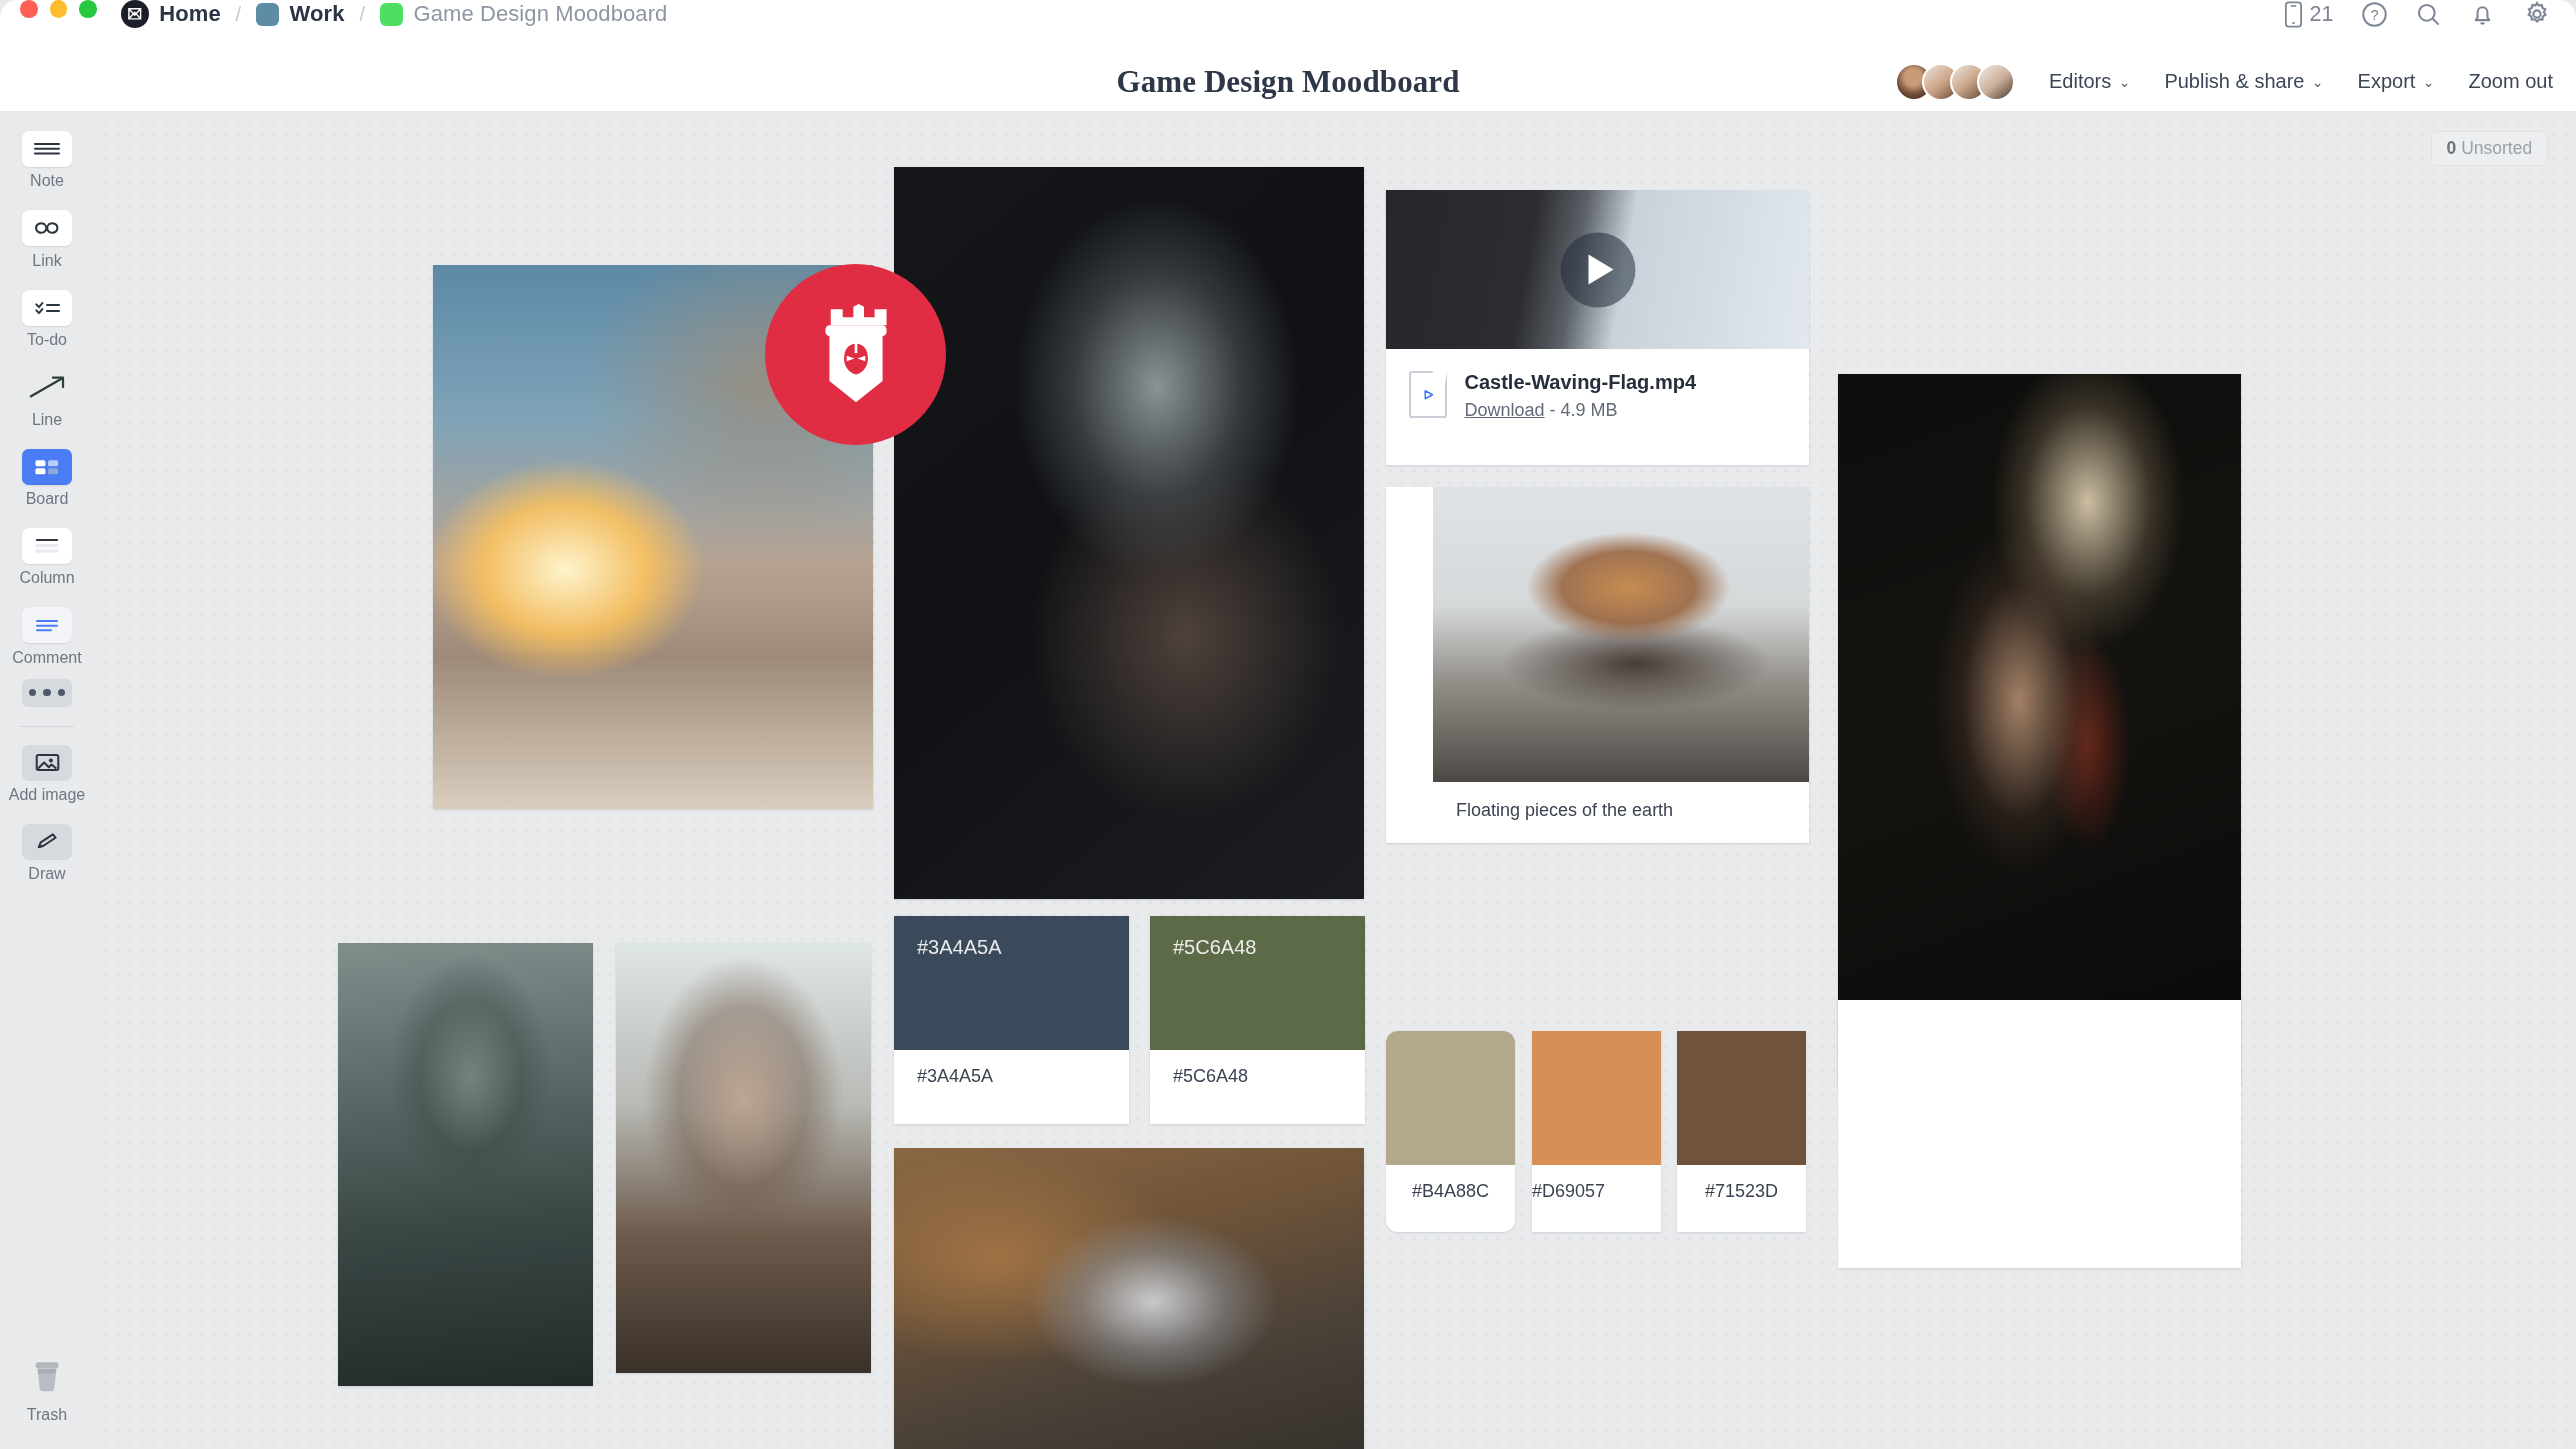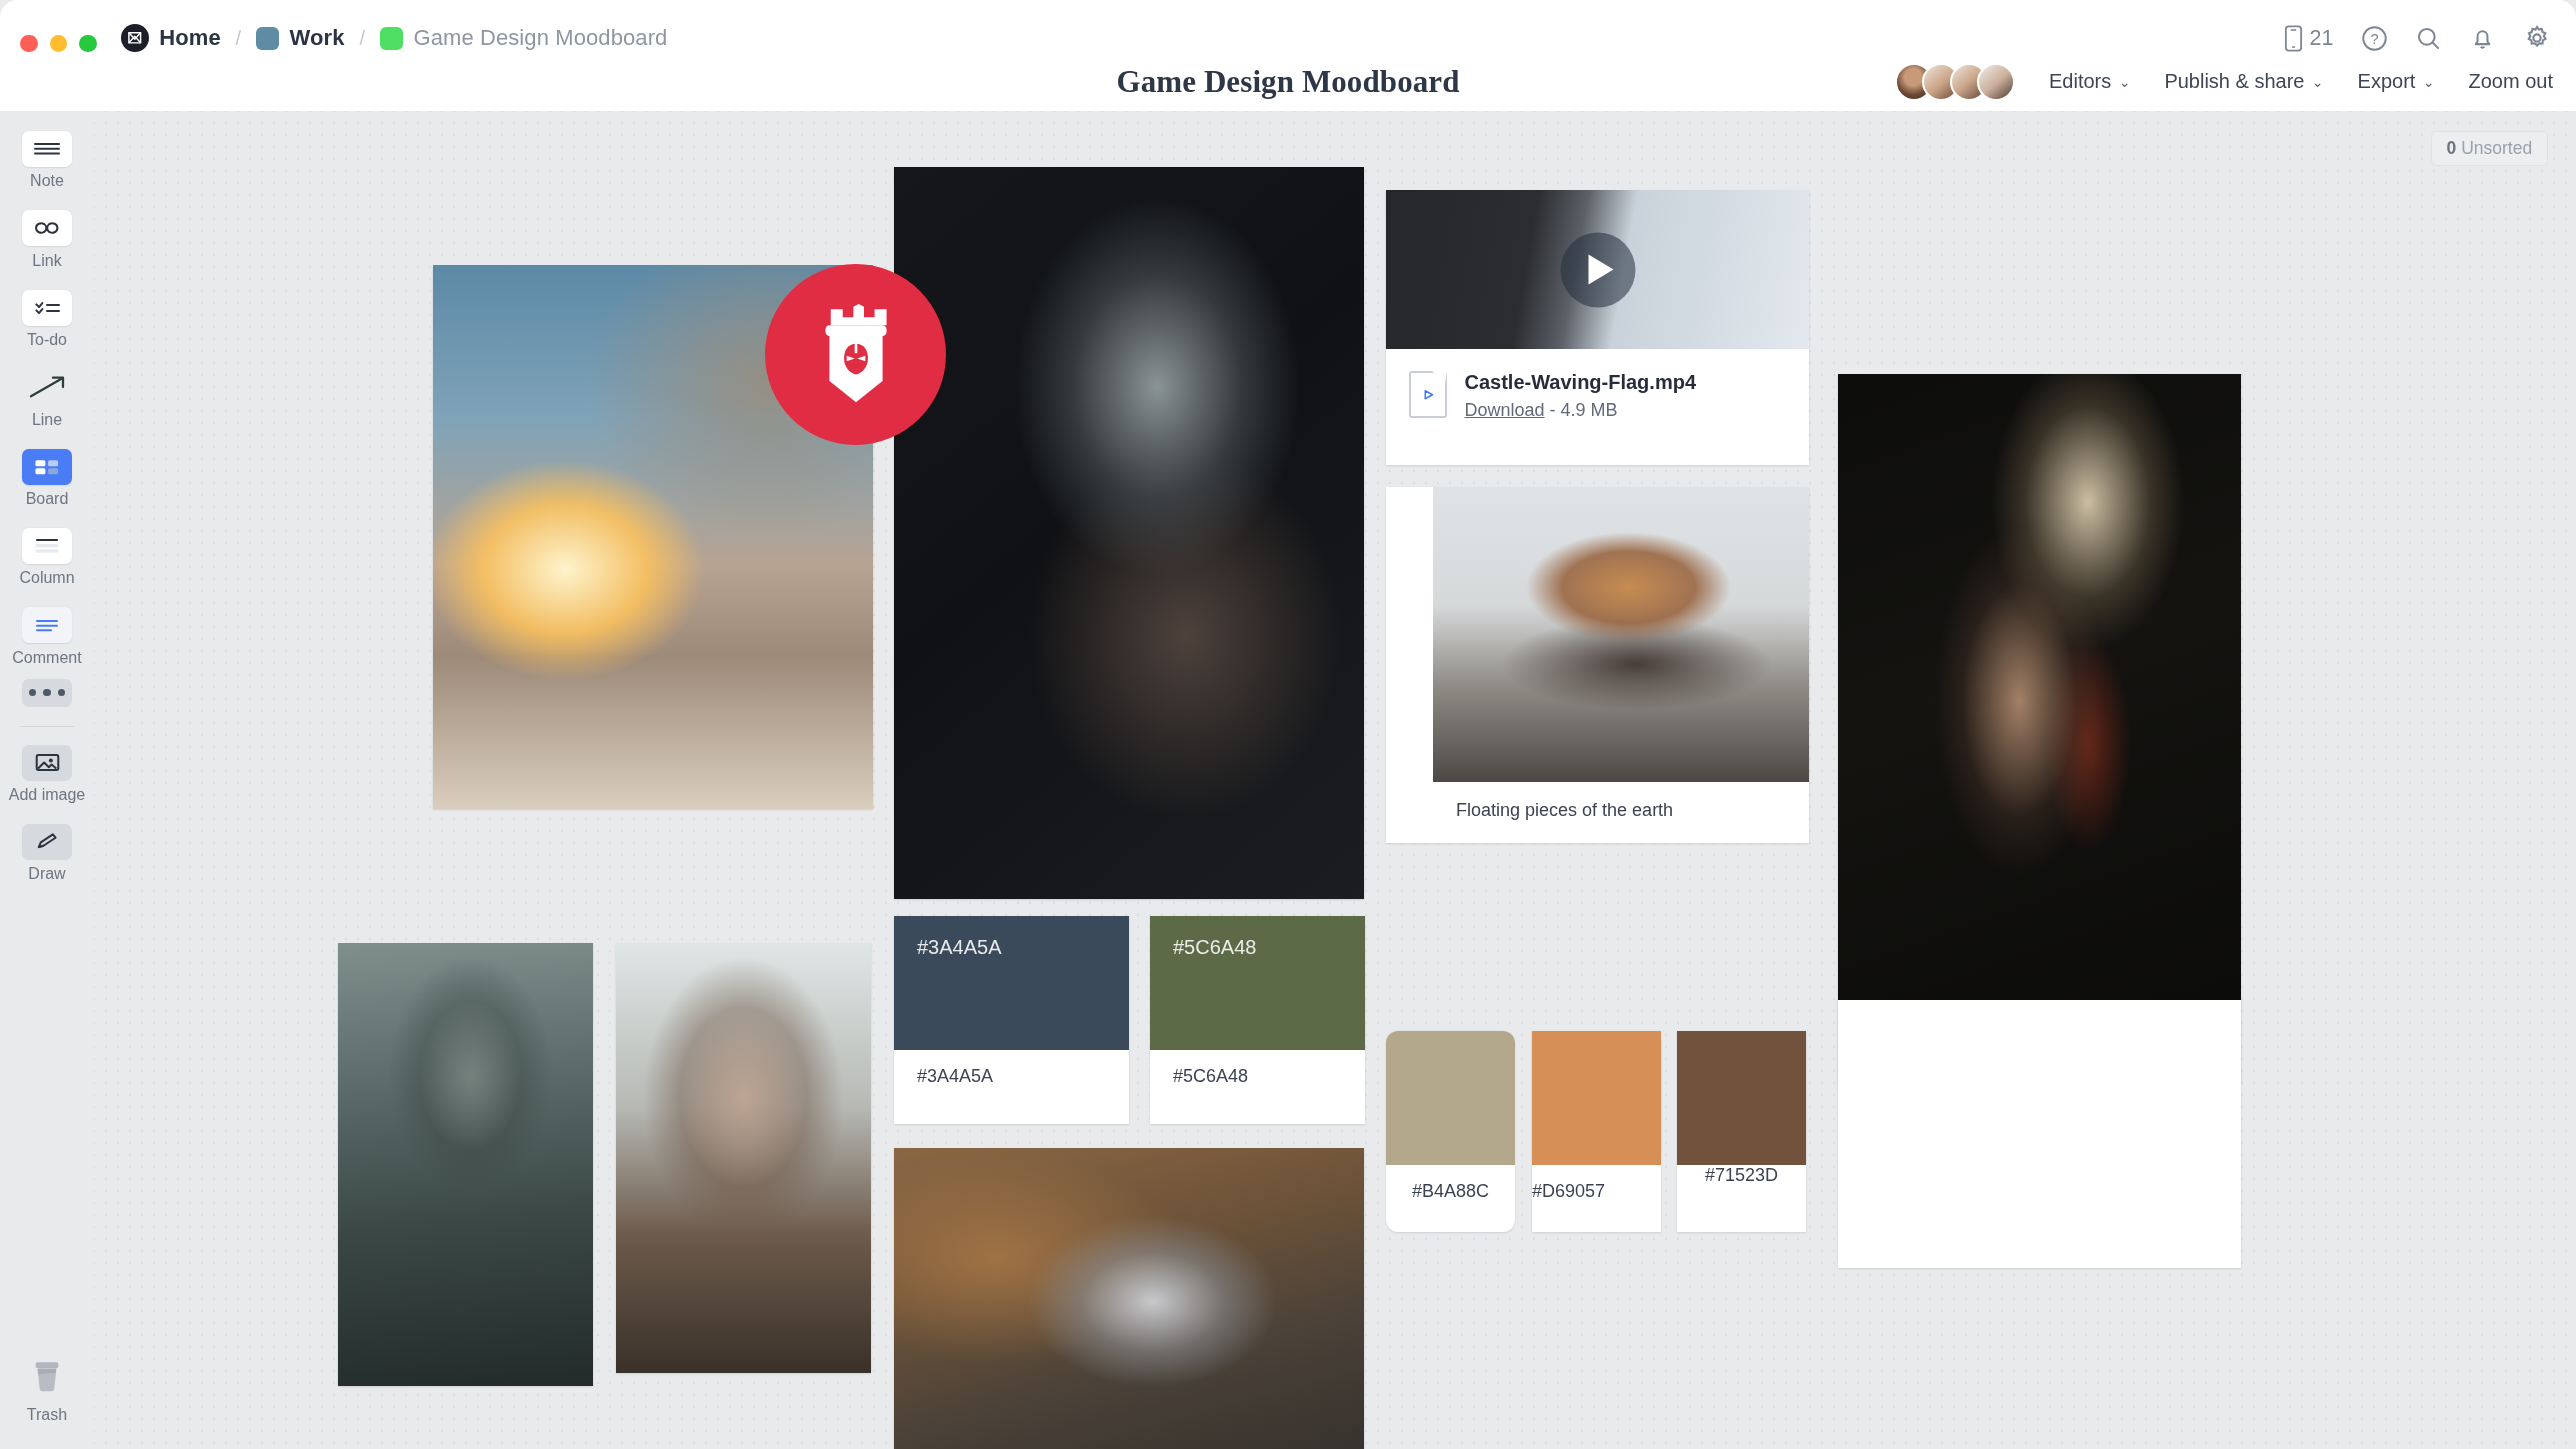--- a/index.html
+++ b/index.html
@@ -7,21 +7,21 @@
     width: 2576px; height: 1450px;
     overflow: hidden;
     font-family: "Liberation Sans", sans-serif;
     background: #e8eaec;
   }
 
   
   .topbar {
     position: absolute; top: 0; left: 0; width: 2576px; height: 52px;
     background: #ffffff;
-    display: flex; align-items: flex-end;
+    display: flex; align-items: flex-start;
     border-top-left-radius: 17.5px; border-top-right-radius: 17.5px;
     z-index: 40;
   }
   .traffic { display: flex; gap: 12px; margin-left: 20px; }
   .dot { width: 17.5px; height: 17.5px; border-radius: 50%; }
   .dot.r { background: #ff5f57; }
   .dot.y { background: #febc2e; }
   .dot.g { background: #28c840; }
 
   .crumbs { display: flex; align-items: center; margin-left: 24px; gap: 0; }
@@ -552,21 +552,21 @@
   <div class="card" style="left:1292px; top:920px; width:129px; height:201px;border-radius:12px;">
     <div class="sw-top" style="height:134px; background:#B4A88C;"></div>
     <div class="sw-foot" style="padding:16px 0; text-align:center;">#B4A88C</div>
   </div>
   <div class="card" style="left:1438px; top:920px; width:129px; height:201px;">
     <div class="sw-top" style="height:134px; background:#D69057;"></div>
     <div class="sw-foot" style="padding:16px 0; text-align:left;">#D69057</div>
   </div>
   <div class="card" style="left:1583px; top:920px; width:129px; height:201px;">
     <div class="sw-top" style="height:134px; background:#71523D;"></div>
-    <div class="sw-foot" style="padding:0 0; text-align:center;">#71523D</div>
+    <div class="sw-foot" style="padding:16px 0; text-align:center;">#71523D</div>
   </div>
 
   <div class="card" style="left:1744px; top:263px; width:403px; height:711px;">
     <div class="ph img-warrior"></div>
   </div>
 
   <div class="card" style="left:1744px; top:889px; width:403px; height:268px;">
   </div>
 
   <div class="crest" style="left:671px; top:153px;">

